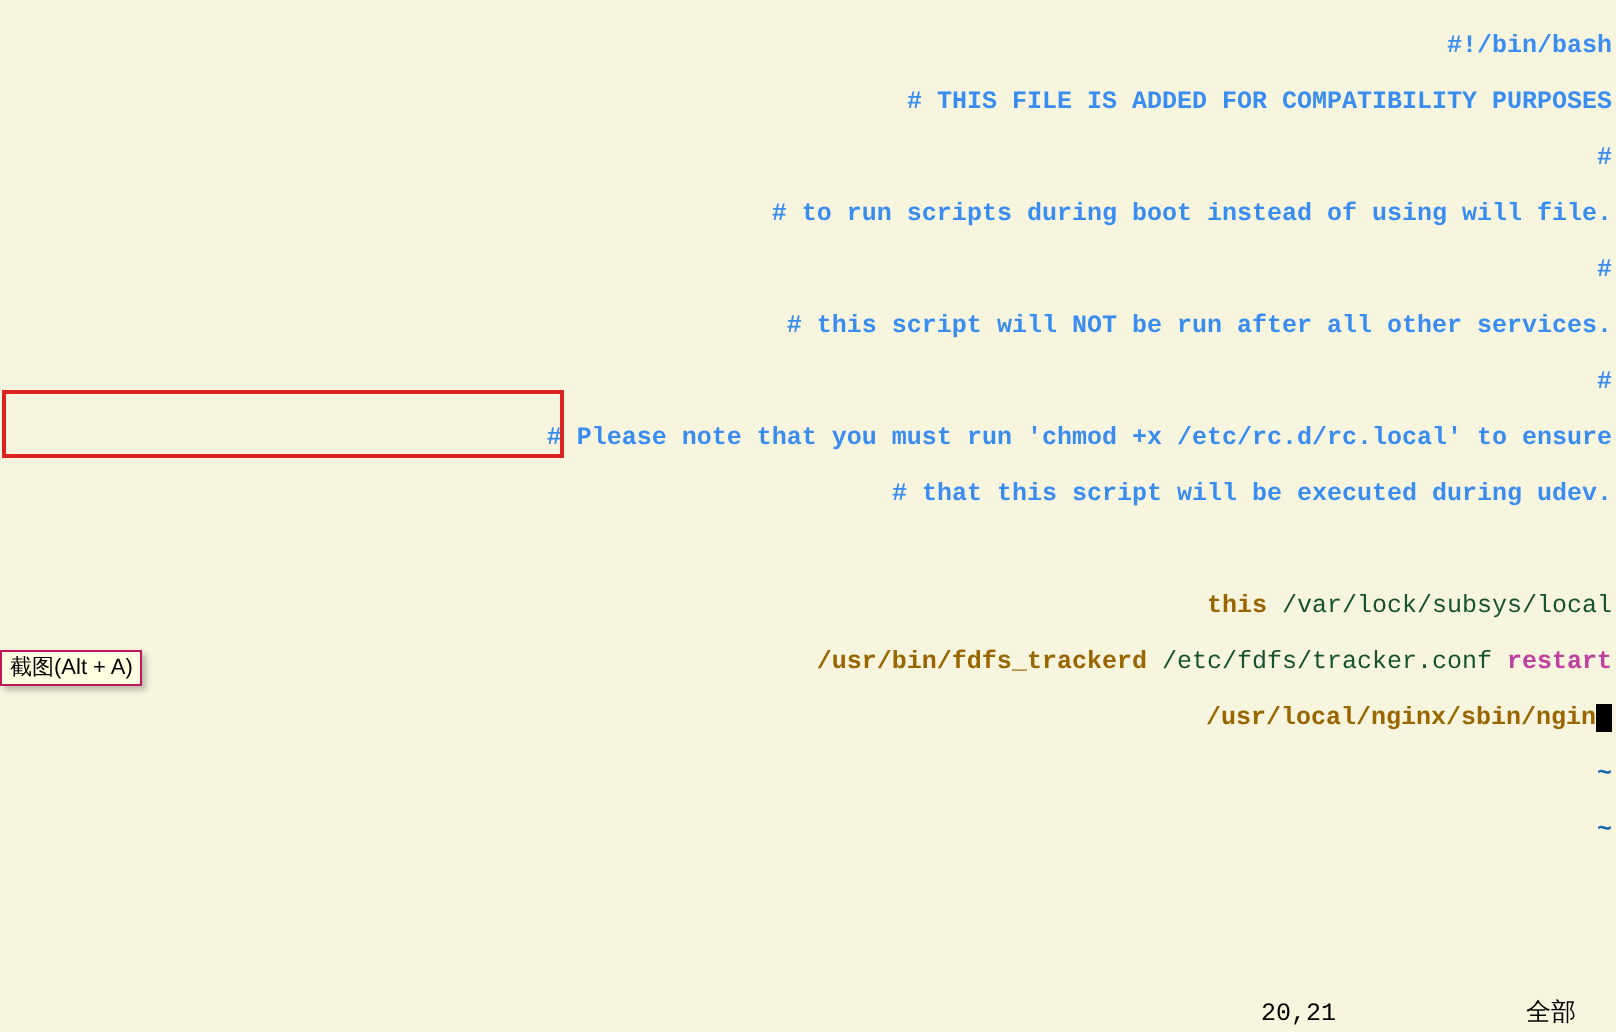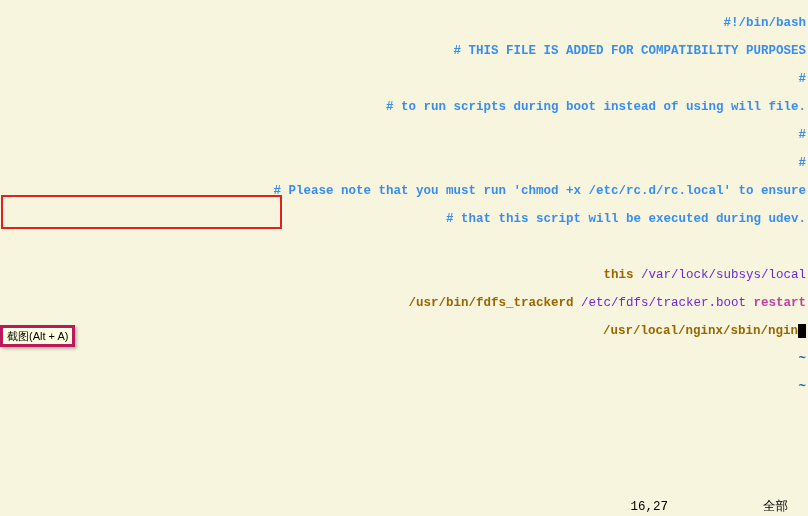--- a/index.html
+++ b/index.html
@@ -13,39 +13,39 @@
     position: relative;
   }
   .editor {
     position: relative;
     white-space: pre;
     padding: 2px 2px 0 4px;
   }
   .line { display: block; height: 14px; text-align: right; }
   .comment { color: #3a8df0; font-weight: bold; }
   .cmd { color: #996600; font-weight: bold; }
-  .rest { color: #6d28d9; margin-top: 36px; }
+  .rest { color: #14532d; margin-top: 36px; }
   .arg { color: #c040a0; font-weight: bold; }
   .tilde { color: #1a6ab0; font-weight: bold; }
   .cursor {
     display: inline-block;
     width: 8px;
     background: #000;
     color: #000;
   }
   .redbox {
     position: absolute;
     border: 2px solid #d22;
     background: transparent;
     pointer-events: none;
   }
   .tooltip {
     position: absolute;
     background: #ffffe1;
-    border: 3px solid #be185d;
+    border: 1px solid #be185d;
     font-family: Tahoma, sans-serif;
     font-size: 11px;
     line-height: 14px;
     padding: 1px 4px;
     color: #000;
     box-shadow: 2px 2px 3px rgba(0,0,0,0.25);
     white-space: nowrap;
   }
   .statusbar {
     position: absolute;
@@ -62,26 +62,27 @@
 </style>
 </head>
 <body>
 
 <div class="editor">
 <span class="line comment">#!/bin/bash</span>
 <span class="line comment"># THIS FILE IS ADDED FOR COMPATIBILITY PURPOSES</span>
 <span class="line comment">#</span>
 <span class="line comment"># to run scripts during boot instead of using will file.</span>
 <span class="line comment">#</span>
+<span class="line comment"># this script will NOT be run after all other services.</span>
 <span class="line comment">#</span>
 <span class="line comment"># Please note that you must run 'chmod +x /etc/rc.d/rc.local' to ensure</span>
 <span class="line comment"># that this script will be executed during udev.</span>
 <span class="line"> </span>
 <span class="line"><span class="cmd">this</span><span class="rest"> /var/lock/subsys/local</span></span>
-<span class="line"><span class="cmd">/usr/bin/fdfs_trackerd</span><span class="rest"> /etc/fdfs/tracker.boot </span><span class="arg">restart</span></span>
+<span class="line"><span class="cmd">/usr/bin/fdfs_trackerd</span><span class="rest"> /etc/fdfs/tracker.conf </span><span class="arg">restart</span></span>
 <span class="line"><span class="cmd">/usr/local/nginx/sbin/ngin</span><span class="cursor">x</span></span>
 <span class="line tilde">~</span>
 <span class="line tilde">~</span>
 
 
 
 
 
 
 
@@ -95,15 +96,15 @@
 
 
 
 </div>
 
 <div class="redbox" style="left:1px;top:195px;width:281px;height:34px;"></div>
 
 <div class="tooltip" style="left:0px; top:325px;">截图(Alt + A)</div>
 
 <div class="statusbar">
-  <span class="pos">16,27</span>
+  <span class="pos">20,21</span>
   <span class="all">全部</span>
 </div>
 
 </body></html>

